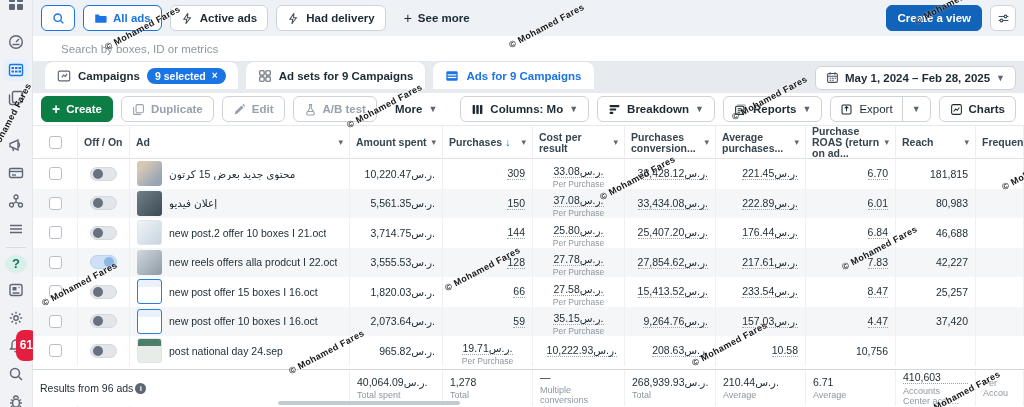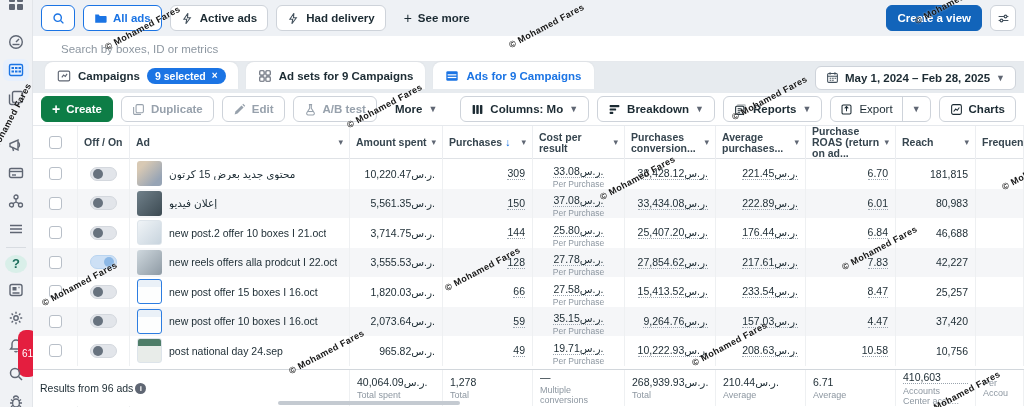--- a/index.html
+++ b/index.html
@@ -8,21 +8,21 @@
   .app { position:relative; width:1024px; height:407px; display:flex; }
 
   
   .sidebar { width:33px; height:407px; background:#f0f2f5; border-right:1px solid #e2e5e9; display:flex; flex-direction:column; align-items:center; padding-top:0; flex:0 0 33px; }
   .side-ic { width:26px; height:26px; display:flex; align-items:center; justify-content:center; color:#5f6673; margin:3px 0; border-radius:6px; position:relative; }
   .side-ic svg { width:16px; height:16px; }
   .side-ic.active { background:#e7f0fd; color:#1b74e4; }
   .side-spacer { flex:1; }
   .side-div { width:20px; border-top:1px solid #d8dce1; margin:4px 0; }
   .help-circle { background:#d9efe9; color:#1c6e5c; font-weight:bold; font-size:13px; border-radius:50%; width:22px; height:22px; }
-  .badge-61 { position:absolute; top:-5px; right:-8px; background:#e41e3f; color:#fff; font-size:10px; font-weight:normal; border-radius:8px; padding:19px 4px; line-height:9px; }
+  .badge-61 { position:absolute; top:-5px; right:-8px; background:#e41e3f; color:#fff; font-size:12px; font-weight:bold; border-radius:8px; padding:11px 4px; line-height:9px; }
 
   
   .main { flex:1; display:flex; flex-direction:column; min-width:0; }
 
   .filterbar { height:36px; background:#eef1f5; display:flex; align-items:center; gap:8px; padding:0 8px; }
   .btn { display:inline-flex; align-items:center; gap:6px; background:#fff; border:1px solid #ced3da; border-radius:6px; height:26px; padding:0 10px; font-size:11.5px; font-weight:bold; color:#1c2b33; cursor:pointer; white-space:nowrap; }
   .btn svg { width:13px; height:13px; }
   .btn.icon-only { width:34px; justify-content:center; padding:0; }
   .btn.blue-outline { border-color:#1b74e4; color:#1b74e4; }
   .btn.ghost { border:none; background:transparent; font-weight:bold; }
@@ -641,23 +641,20 @@
             <div class="c-toggle">
               <span class="toggle"></span>
             </div>
             <div class="c-ad">
               <span class="thumb thumb-post"></span>
               <span class="ad-name">post national day 24.sep</span>
             </div>
             <div class="num">
               <span>965.82ر.س.</span>
             </div>
-            <div class="num">
-              <span class="dotted">49</span>
-            </div>
             <div class="two-line">
               <span class="dotted">19.71ر.س.</span>
               <span class="sub">Per Purchase</span>
             </div>
             <div class="num">
               <span class="dotted">10,222.93ر.س.</span>
             </div>
             <div class="num">
               <span class="dotted">208.63ر.س.</span>
             </div>

